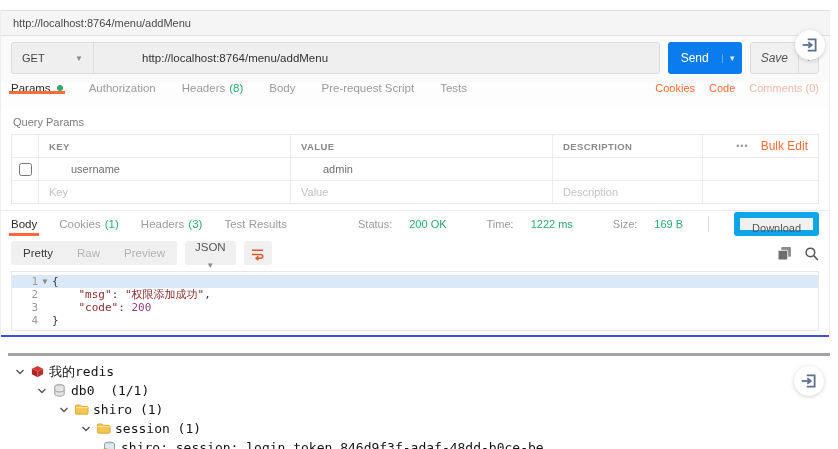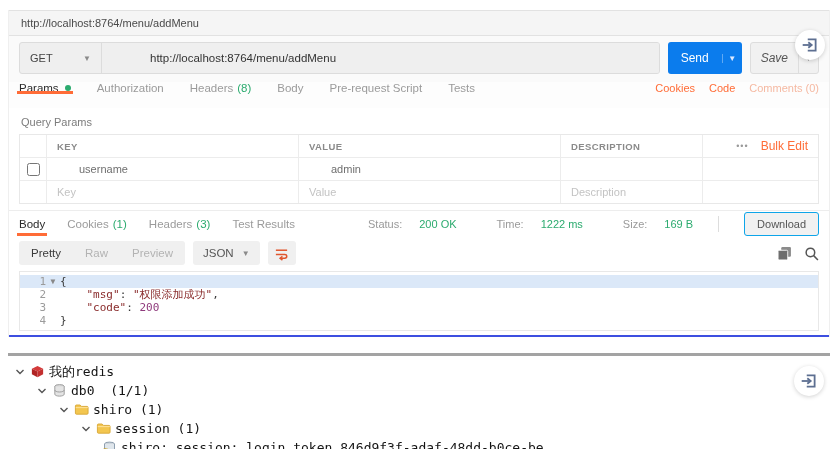--- a/index.html
+++ b/index.html
@@ -1,19 +1,19 @@
 <!DOCTYPE html>
 <html><head>
 <meta charset="utf-8">
 <style>
   * { box-sizing: border-box; margin: 0; padding: 0; }
   html,body { width: 838px; height: 449px; background: #fff; overflow: hidden;
     font-family: "Liberation Sans", sans-serif; color: #3d3d3d; }
 
-  .pm { position: relative; margin: 10px 8px 0 8px; border-left: 1px solid #efefef; border-right: 1px solid #efefef; }
+  .pm { position: relative; margin: 10px 8px 0 0; border-left: 1px solid #efefef; border-right: 1px solid #efefef; }
 
   
   .tabbar { height: 26px; background: #f5f5f5; border-top: 1px solid #e2e2e2; border-bottom: 1px solid #e2e2e2;
     display: flex; align-items: center; padding: 0 12px; }
   .tabtitle { font-size: 11px; color: #4a4a4a; }
 
   
   .reqrow { background: #fafafa; padding: 6px 10px 8px 10px; display: flex; align-items: center; }
   .methodurl { flex: 1; display: flex; height: 32px; border: 1px solid #dcdcdc; border-radius: 3px; background: #efefef; overflow: hidden; gap: 38px; }
   .method { width: 82px; display: flex; align-items: center; justify-content: space-between; padding: 0 10px;
@@ -60,28 +60,28 @@
   .valtext { color: #6f6f6f; padding-left: 32px; }
   .ph { color: #c3c3c3; }
   .cb { width: 13px; height: 13px; accent-color: #999; }
 
   
   .resphead { margin-top: 6px; border-top: 1px solid #ededed; height: 26px; display: flex; align-items: stretch; padding: 0 10px; }
   .resphead .rtab { font-size: 11.5px; margin-right: 22px; }
   .statusarea { margin-left: auto; display: flex; align-items: center; font-size: 11px; color: #9a9a9a; gap: 17px; }
   .gval { color: #2cab6f; }
   .statsep { width: 1px; height: 16px; background: #ddd; margin: 0 8px; }
-  .dlbtn { background: #f1f1f1; border: 1px solid #0ea5e9; border-radius: 3px; height: 24px; padding: 4px 12px; font-size: 11px; color: #555; cursor: pointer; }
+  .dlbtn { background: #f1f1f1; border: 6px solid #0ea5e9; border-radius: 3px; height: 24px; padding: 4px 12px; font-size: 11px; color: #555; cursor: pointer; }
 
   .prettyrow { display: flex; align-items: center; padding: 5px 10px 6px 10px; gap: 8px; }
   .seg { display: flex; background: #f0f0f0; border-radius: 3px; overflow: hidden; height: 24px; }
   .seg .s { padding: 0 12px; display: flex; align-items: center; font-size: 11.5px; color: #b3b3b3; cursor: pointer; }
   .seg .s.active { color: #3a3a3a; }
   .fmtbtn { background: #f0f0f0; border-radius: 3px; height: 24px; display: flex; align-items: center; gap: 8px;
-    padding: 0 10px; font-size: 11.5px; color: #555; cursor: pointer; }
+    padding: 0 10px; font-size: 11.5px; color: #555; cursor: pointer; flex-direction: column; }
   .wrapbtn { background: #f0f0f0; border-radius: 3px; height: 24px; width: 28px; display: flex; align-items: center; justify-content: center; cursor: pointer; }
   .viewicons { margin-left: auto; display: flex; align-items: center; gap: 12px; }
   .iconbtn { cursor: pointer; display: flex; }
 
   
   .codebox { margin: 0 10px; border: 1px solid #e8e8e8; padding: 3px 0; font-family: "DejaVu Sans Mono", monospace;
     font-size: 11px; line-height: 13px; }
   .cl { display: flex; height: 13px; }
   .cl.hl { background: #dbe8f8; }
   .ln { width: 26px; text-align: right; color: #9b9b9b; flex: none; }

